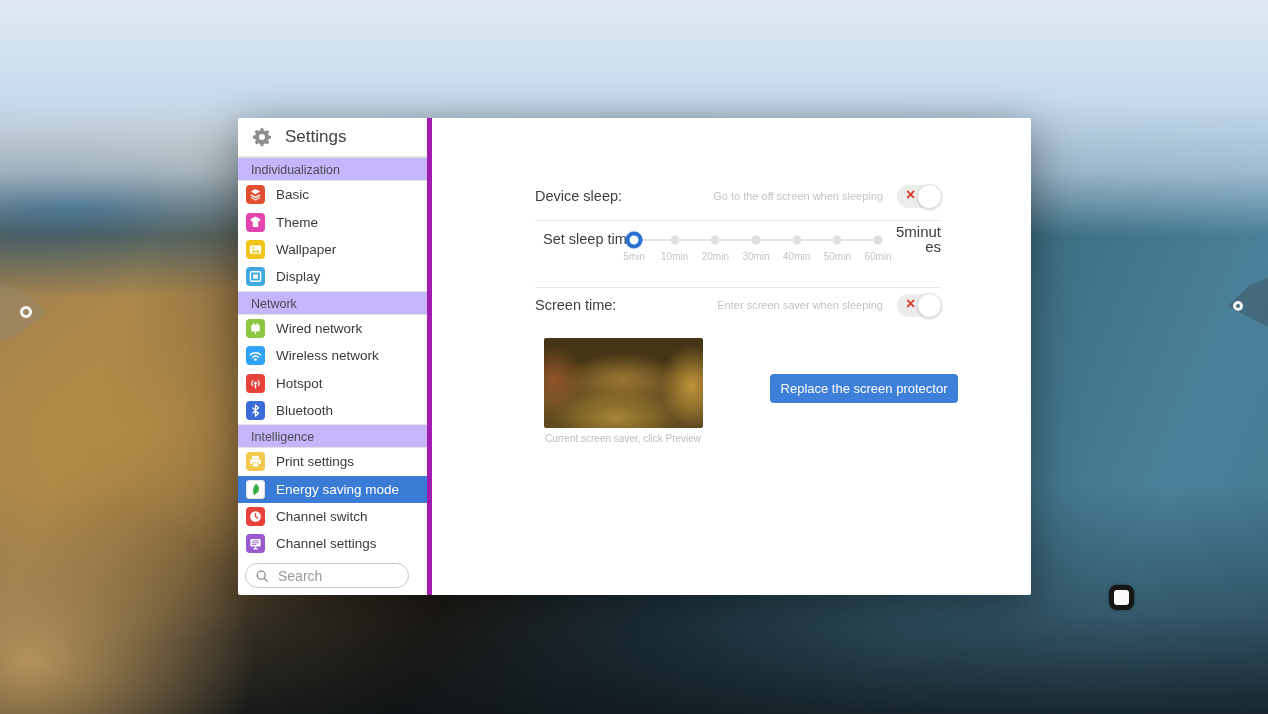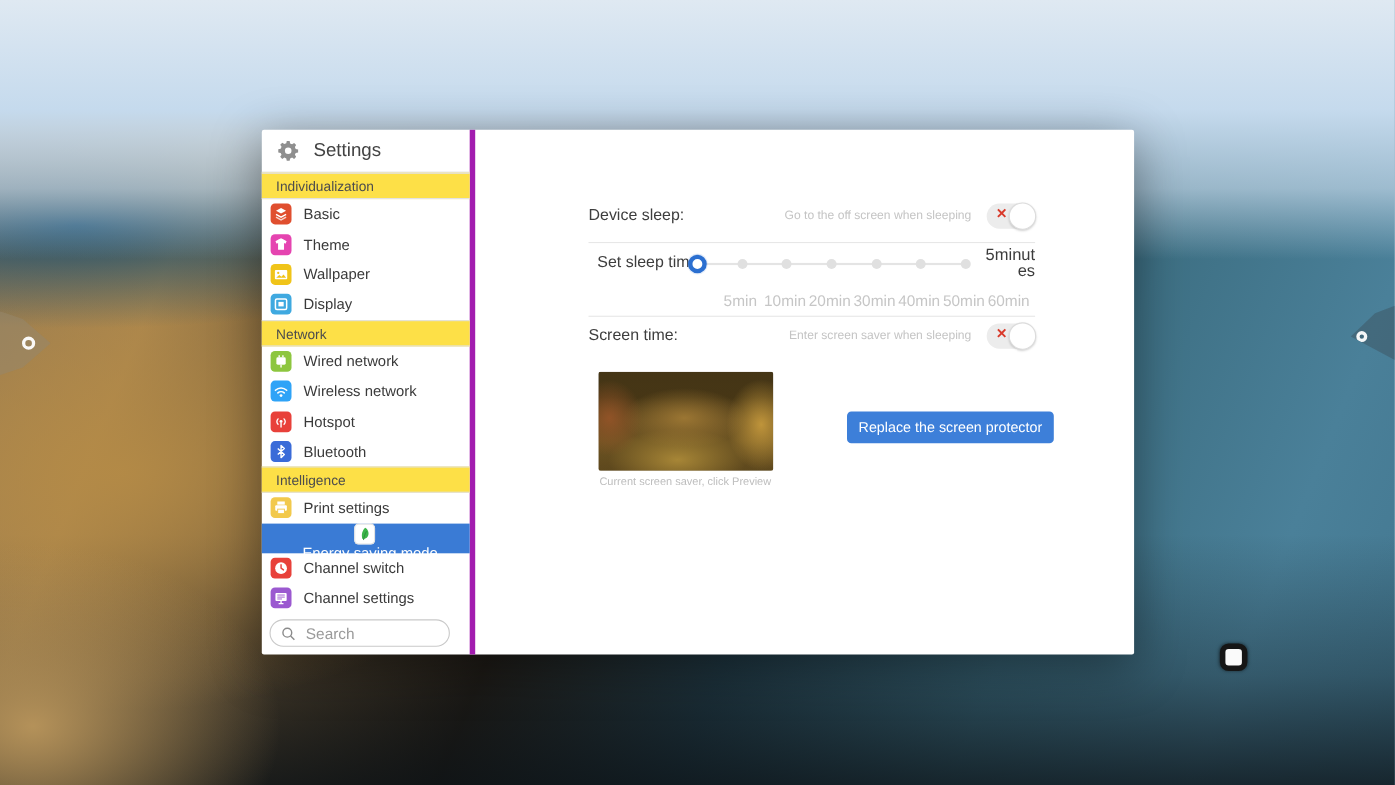--- a/index.html
+++ b/index.html
@@ -25,25 +25,25 @@
   .dialog{
     position:absolute;left:238px;top:118px;width:793px;height:477px;
     background:#fff;border-radius:2px;box-shadow:0 10px 45px rgba(0,0,0,.4);
     display:flex;
   }
   .sidebar{width:194px;height:100%;border-right:5px solid #a21caf;box-sizing:border-box;position:relative;}
   .sb-header{height:39px;display:flex;align-items:center;padding-left:13px;border-bottom:1px solid #e0e0e0;box-sizing:border-box;}
   .sb-header .gear{width:22px;height:22px;margin-right:12px;}
   .sb-title{font-size:17px;color:#424242;}
   .section-header{
-    height:24px;line-height:24px;background:#fde047;color:#4d4d4d;
+    height:24px;line-height:24px;background:#c4b5fd;color:#4d4d4d;
     font-size:12.5px;padding-left:13px;border-top:1px solid #e2e2e2;border-bottom:1px solid #e2e2e2;box-sizing:border-box;
   }
   .side-item{height:27.4px;display:flex;align-items:center;padding-left:8px;cursor:default;}
-  .side-item.selected{background:#3a7bd5;flex-direction:column;}
+  .side-item.selected{background:#3a7bd5;}
   .side-item.selected .side-label{color:#fff;}
   .side-icon{
     width:19px;height:19px;border-radius:4px;flex:0 0 19px;margin-right:11px;
     display:flex;align-items:center;justify-content:center;overflow:hidden;
   }
   .side-icon svg{width:17px;height:17px;display:block;}
   .side-label{font-size:13.5px;color:#3a3a3a;white-space:nowrap;}
   .search-wrap{
     position:absolute;left:7px;bottom:7px;width:164px;height:25px;
     border:1.5px solid #c9c9c9;border-radius:14px;box-sizing:border-box;
@@ -69,21 +69,21 @@
   .toggle .x{position:absolute;left:9px;top:50%;transform:translateY(-54%);color:#d93a2b;font-size:16px;font-weight:bold;}
   .toggle .knob{position:absolute;right:-1px;top:-0.5px;width:23px;height:23px;border-radius:50%;
     background:#fff;border:1px solid #dcdcdc;box-shadow:0 1px 2px rgba(0,0,0,.18);box-sizing:content-box;}
 
   .row-time{position:absolute;left:103px;top:104px;width:406px;height:56px;}
   .row-time .row-label{position:absolute;left:8px;top:9px;}
   .slider{position:absolute;left:99px;top:0;width:244px;height:36px;}
   .slider .track{position:absolute;left:0;right:0;top:17px;height:2px;background:#e4e4e4;}
   .slider .dot{position:absolute;top:18px;width:9px;height:9px;border-radius:50%;background:#e0e0e0;transform:translate(-50%,-50%);}
   .slider .dot.active{width:9px;height:9px;background:#fff;border:4.5px solid #2b6fd0;box-shadow:0 0 0 1px rgba(43,111,208,.12);}
-  .slider .tick-label{position:absolute;top:43px;font-size:14px;color:#c6c6c6;transform:translateX(-50%);white-space:nowrap;margin-left:39px;}
+  .slider .tick-label{position:absolute;top:29px;font-size:10px;color:#c6c6c6;transform:translateX(-50%);white-space:nowrap;}
   .time-value{position:absolute;right:0;top:2px;width:46px;font-size:15px;color:#3c3c3c;line-height:1.02;
     word-break:break-all;text-align:right;}
 
   .preview{
     position:absolute;left:112px;top:220px;width:159px;height:90px;border-radius:2px;overflow:hidden;cursor:pointer;
     background:
       
       radial-gradient(ellipse 42px 55px at 148px 48px, rgba(196,152,60,.95), rgba(196,152,60,0) 75%),
       
       radial-gradient(ellipse 40px 46px at 10px 42px, rgba(150,84,40,.9), rgba(150,84,40,0) 75%),

